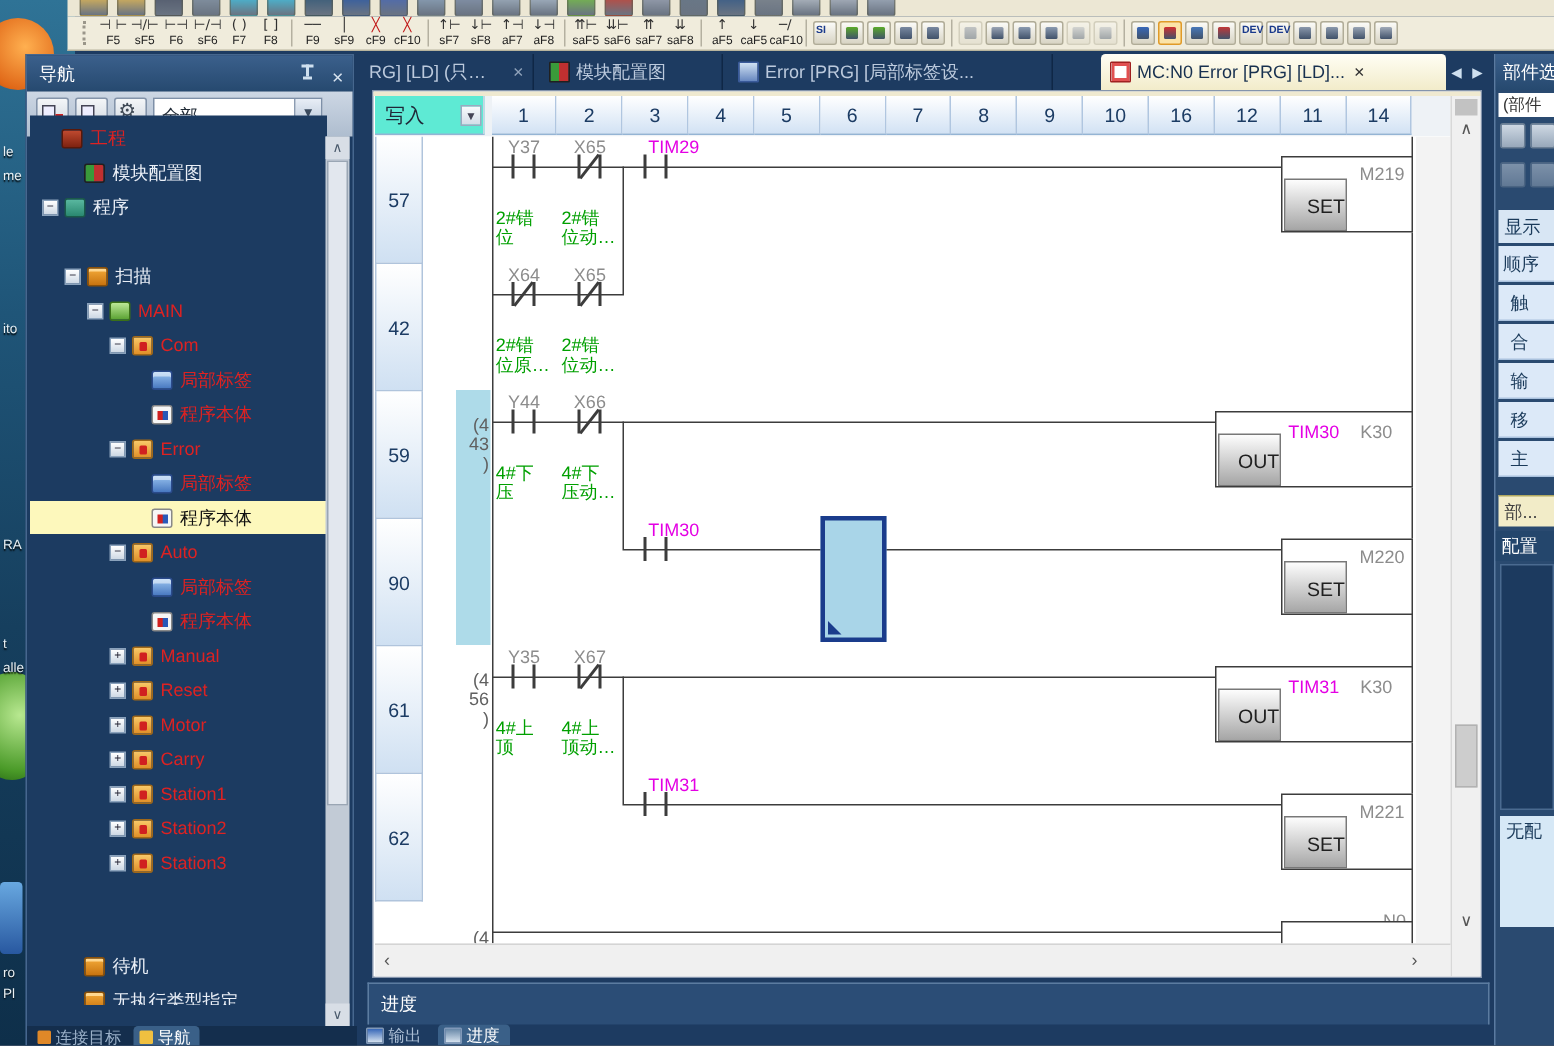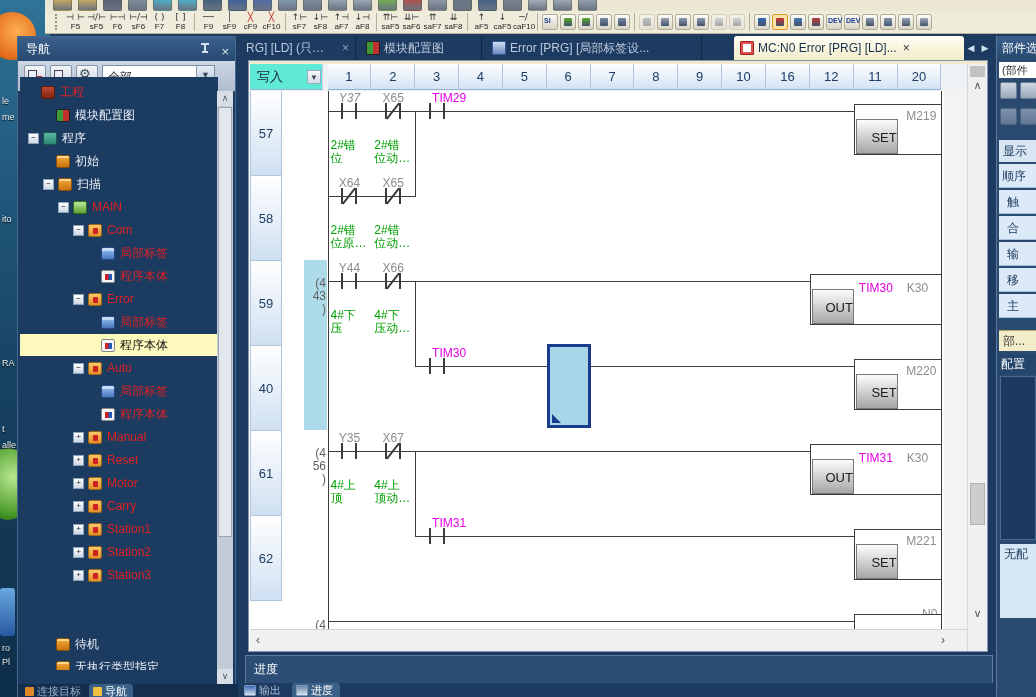--- a/index.html
+++ b/index.html
@@ -376,25 +376,20 @@
         <div class="trow c-white" style="left: 0px; top: 27px; width: 198px; padding-left: 23px;">
           <span class="noexp"></span>
           <span class="ti ti-module"></span>
           <span>模块配置图</span>
         </div>
         <div class="trow c-white" style="left: 0px; top: 50px; width: 198px; padding-left: 8px;">
           <span class="exp">−</span>
           <span class="ti ti-program"></span>
           <span>程序</span>
         </div>
-        <div class="trow c-white" style="left: 0px; top: 73px; width: 198px; padding-left: 23px;">
-          <span class="noexp"></span>
-          <span class="ti ti-task"></span>
-          <span>初始</span>
-        </div>
         <div class="trow c-white" style="left: 0px; top: 96px; width: 198px; padding-left: 23px;">
           <span class="exp">−</span>
           <span class="ti ti-task"></span>
           <span>扫描</span>
         </div>
         <div class="trow c-red" style="left: 0px; top: 119px; width: 198px; padding-left: 38px;">
           <span class="exp">−</span>
           <span class="ti ti-main"></span>
           <span>MAIN</span>
         </div>
@@ -542,35 +537,35 @@
         <div class="hcell" style="left: 209.05px; width: 43.85px;">4</div>
         <div class="hcell" style="left: 252.9px; width: 43.85px;">5</div>
         <div class="hcell" style="left: 296.75px; width: 43.85px;">6</div>
         <div class="hcell" style="left: 340.6px; width: 43.85px;">7</div>
         <div class="hcell" style="left: 384.45px; width: 43.85px;">8</div>
         <div class="hcell" style="left: 428.3px; width: 43.85px;">9</div>
         <div class="hcell" style="left: 472.15px; width: 43.85px;">10</div>
         <div class="hcell" style="left: 516px; width: 43.85px;">16</div>
         <div class="hcell" style="left: 559.85px; width: 43.85px;">12</div>
         <div class="hcell" style="left: 603.7px; width: 43.85px;">11</div>
-        <div class="hcell" style="left: 647.55px; width: 43.85px;">20</div>
+        <div class="hcell" style="left: 647.55px; width: 43.85px;">14</div>
       </div>
     <div class="lcanvas" id="lcanvas">
         <div class="gutter" style="left: 694px; top: 0px; width: 23px; height: 538px;"></div>
         <div class="strip" style="left: 54px; top: 169px; width: 23px; height: 170px;"></div>
         <div class="rhcell" style="top: 0px; height: 85px;">57</div>
-        <div class="rhcell" style="top: 85px; height: 85px;">58</div>
+        <div class="rhcell" style="top: 85px; height: 85px;">42</div>
         <div class="rhcell" style="top: 170px; height: 85px;">59</div>
-        <div class="rhcell" style="top: 255px; height: 85px;">40</div>
+        <div class="rhcell" style="top: 255px; height: 85px;">90</div>
         <div class="rhcell" style="top: 340px; height: 85px;">61</div>
         <div class="rhcell" style="top: 425px; height: 85px;">62</div>
         <div class="wire" style="left: 77.5px; top: 0px; width: 1px; height: 538px;"></div>
         <div class="wire" style="left: 691.4px; top: 0px; width: 1px; height: 538px;"></div>
         <div class="wire" style="left: 77.5px; top: 20px; width: 527.2px; height: 1px;"></div>
-        <div class="dev" style="left: 70.425px; top: 0px; font-style: italic;">Y37</div>
+        <div class="dev" style="left: 70.425px; top: 0px;">Y37</div>
         <div class="wire" style="left: 91.425px; top: 12px; width: 2px; height: 16px;"></div>
         <div class="wire" style="left: 105.425px; top: 12px; width: 2px; height: 16px;"></div>
         <div class="cmt" style="left: 80.5px; top: 48px;">2#错
 位</div>
         <div class="dev" style="left: 114.275px; top: 0px;">X65</div>
         <div class="wire" style="left: 135.275px; top: 12px; width: 2px; height: 16px;"></div>
         <div class="wire" style="left: 149.275px; top: 12px; width: 2px; height: 16px;"></div>
         <div class="wire" style="left: 142.275px; top: 10px; width: 2px; height: 20px; transform: rotate(38deg);"></div>
         <div class="cmt" style="left: 124.35px; top: 48px;">2#错
 位动…</div>

